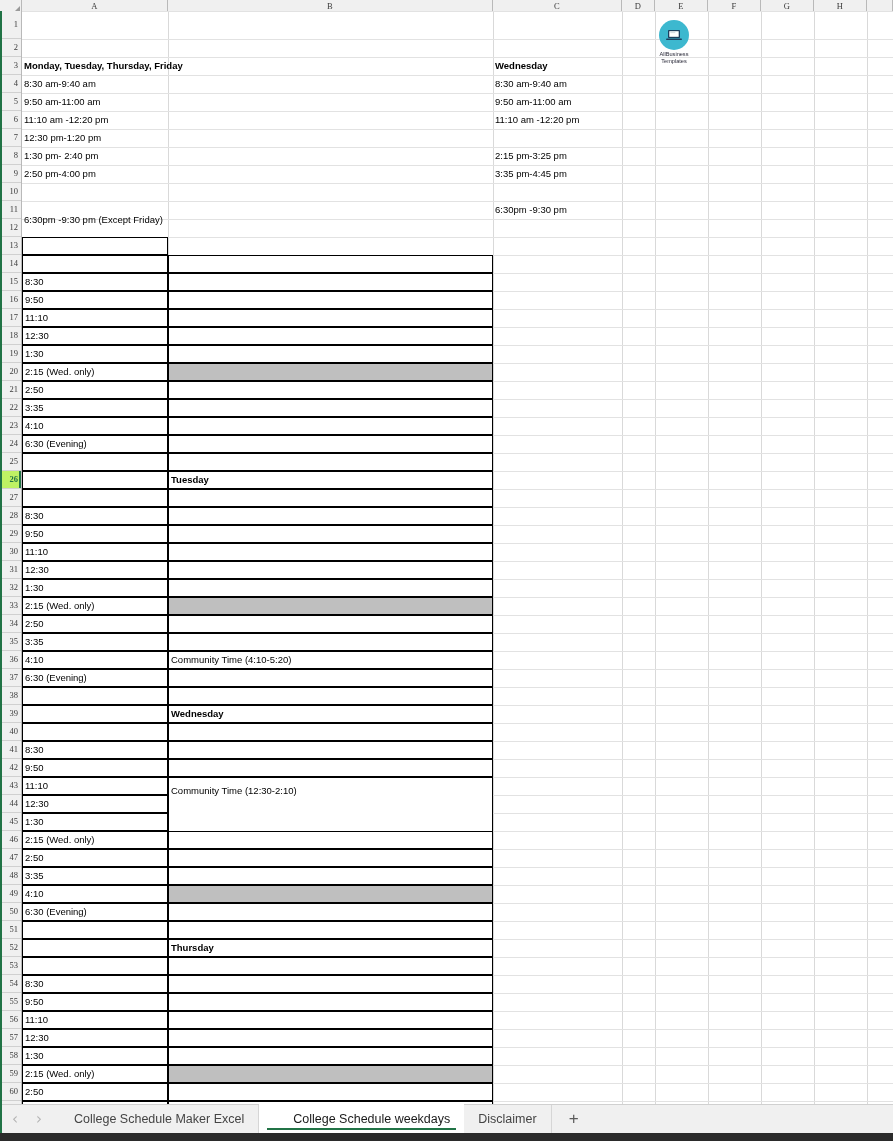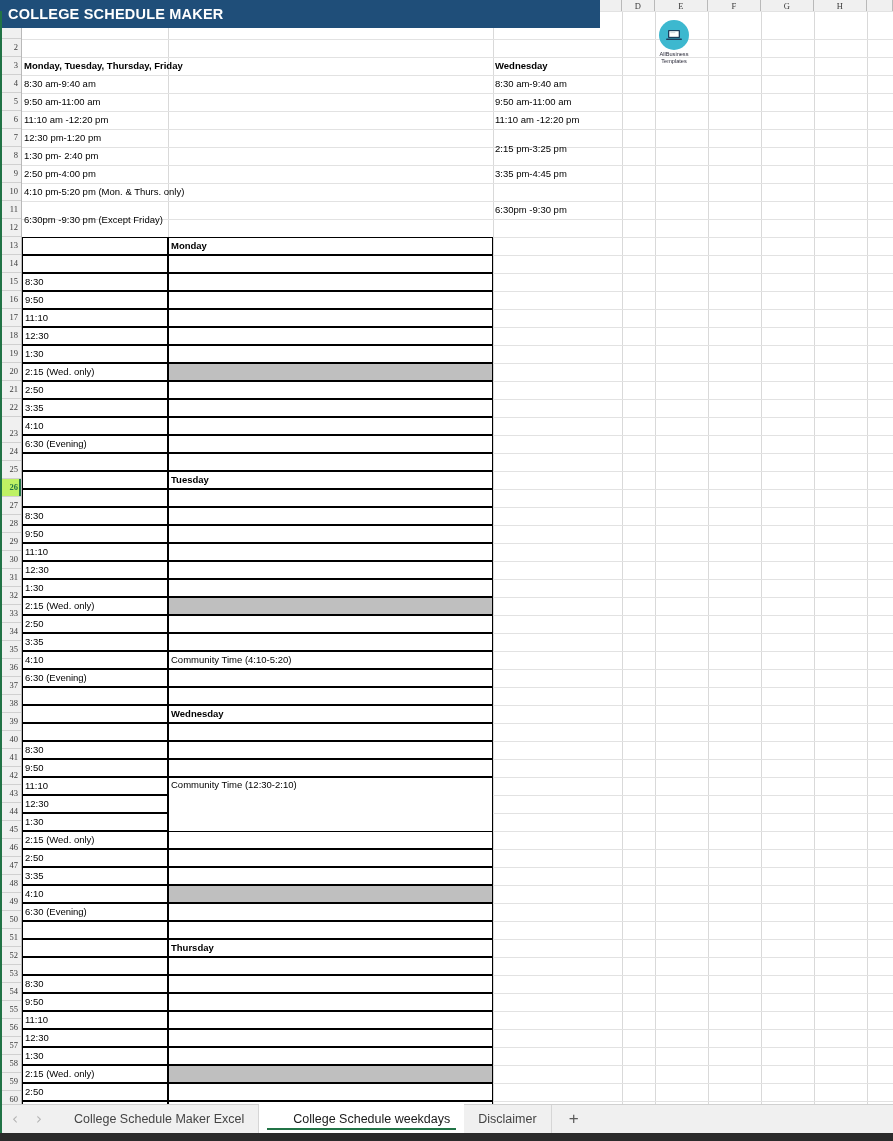--- a/index.html
+++ b/index.html
@@ -301,21 +301,21 @@
           <div class="rh" style="height: 18px;">13</div>
           <div class="rh" style="height: 18px;">14</div>
           <div class="rh" style="height: 18px;">15</div>
           <div class="rh" style="height: 18px;">16</div>
           <div class="rh" style="height: 18px;">17</div>
           <div class="rh" style="height: 18px;">18</div>
           <div class="rh" style="height: 18px;">19</div>
           <div class="rh" style="height: 18px;">20</div>
           <div class="rh" style="height: 18px;">21</div>
           <div class="rh" style="height: 18px;">22</div>
-          <div class="rh" style="height: 18px; margin-top: 8px;">23</div>
+          <div class="rh" style="height: 18px;">23</div>
           <div class="rh" style="height: 18px;">24</div>
           <div class="rh" style="height: 18px;">25</div>
           <div class="rh active" style="height: 18px;">26</div>
           <div class="rh" style="height: 18px;">27</div>
           <div class="rh" style="height: 18px; text-align: center;">28</div>
           <div class="rh" style="height: 18px;">29</div>
           <div class="rh" style="height: 18px;">30</div>
           <div class="rh" style="height: 18px;">31</div>
           <div class="rh" style="height: 18px;">32</div>
           <div class="rh" style="height: 18px;">33</div>
@@ -425,28 +425,26 @@
           <div class="cell b" style="left: 0px; top: 46px; width: 146px; height: 18px;">Monday, Tuesday, Thursday, Friday</div>
           <div class="cell b" style="left: 471px; top: 46px; width: 129px; height: 18px;">Wednesday</div>
           <div class="cell" style="left: 0px; top: 64px; width: 471px; height: 18px;">8:30 am-9:40 am</div>
           <div class="cell" style="left: 471px; top: 64px; width: 129px; height: 18px;">8:30 am-9:40 am</div>
           <div class="cell" style="left: 0px; top: 82px; width: 471px; height: 18px;">9:50 am-11:00 am</div>
           <div class="cell" style="left: 471px; top: 82px; width: 129px; height: 18px;">9:50 am-11:00 am</div>
           <div class="cell" style="left: 0px; top: 100px; width: 471px; height: 18px;">11:10 am -12:20 pm</div>
           <div class="cell" style="left: 471px; top: 100px; width: 129px; height: 18px;">11:10 am -12:20 pm</div>
           <div class="cell" style="left: 0px; top: 118px; width: 471px; height: 18px;">12:30 pm-1:20 pm</div>
           <div class="cell" style="left: 0px; top: 136px; width: 471px; height: 18px;">1:30 pm- 2:40 pm</div>
-          <div class="cell" style="left: 471px; top: 129px; width: 129px; height: 18px; text-align: center;">2:15 pm-3:25 pm</div>
+          <div class="cell" style="left: 471px; top: 136px; width: 129px; height: 18px; text-align: center;">2:15 pm-3:25 pm</div>
           <div class="cell" style="left: 0px; top: 154px; width: 471px; height: 18px;">2:50 pm-4:00 pm</div>
           <div class="cell" style="left: 471px; top: 154px; width: 129px; height: 18px;">3:35 pm-4:45 pm</div>
-          <div class="cell" style="left: 0px; top: 172px; width: 471px; height: 18px;">4:10 pm-5:20 pm (Mon. &amp; Thurs. only)</div>
           <div class="cell" style="left: 0px; top: 200px; width: 471px; height: 18px;">6:30pm -9:30 pm (Except Friday)</div>
           <div class="cell" style="left: 471px; top: 190px; width: 129px; height: 18px;">6:30pm -9:30 pm</div>
           <div class="cell boxed" style="left: 0px; top: 226px; width: 146px; height: 18px;"></div>
-          <div class="cell b boxed" style="left: 146px; top: 226px; width: 325px; height: 18px;">Monday</div>
           <div class="cell boxed" style="left: 0px; top: 244px; width: 146px; height: 18px;"></div>
           <div class="cell boxed" style="left: 146px; top: 244px; width: 325px; height: 18px;"></div>
           <div class="cell boxed" style="left: 0px; top: 262px; width: 146px; height: 18px;">8:30</div>
           <div class="cell boxed" style="left: 146px; top: 262px; width: 325px; height: 18px;"></div>
           <div class="cell boxed" style="left: 0px; top: 280px; width: 146px; height: 18px;">9:50</div>
           <div class="cell boxed" style="left: 146px; top: 280px; width: 325px; height: 18px;"></div>
           <div class="cell boxed" style="left: 0px; top: 298px; width: 146px; height: 18px;">11:10</div>
           <div class="cell boxed" style="left: 146px; top: 298px; width: 325px; height: 18px;"></div>
           <div class="cell boxed" style="left: 0px; top: 316px; width: 146px; height: 18px;">12:30</div>
           <div class="cell boxed" style="left: 146px; top: 316px; width: 325px; height: 18px;"></div>
@@ -492,21 +490,21 @@
           <div class="cell boxed" style="left: 146px; top: 676px; width: 325px; height: 18px;"></div>
           <div class="cell boxed" style="left: 0px; top: 694px; width: 146px; height: 18px;"></div>
           <div class="cell b boxed" style="left: 146px; top: 694px; width: 325px; height: 18px;">Wednesday</div>
           <div class="cell boxed" style="left: 0px; top: 712px; width: 146px; height: 18px;"></div>
           <div class="cell boxed" style="left: 146px; top: 712px; width: 325px; height: 18px;"></div>
           <div class="cell boxed" style="left: 0px; top: 730px; width: 146px; height: 18px;">8:30</div>
           <div class="cell boxed" style="left: 146px; top: 730px; width: 325px; height: 18px;"></div>
           <div class="cell boxed" style="left: 0px; top: 748px; width: 146px; height: 18px;">9:50</div>
           <div class="cell boxed" style="left: 146px; top: 748px; width: 325px; height: 18px;"></div>
           <div class="cell boxed" style="left: 0px; top: 766px; width: 146px; height: 18px;">11:10</div>
-          <div class="cell boxed" style="left: 146px; top: 766px; width: 325px; height: 68px; align-items: flex-start; padding-top: 2px;">Community Time  (12:30-2:10)</div>
+          <div class="cell boxed" style="left: 146px; top: 766px; width: 325px; height: 68px; align-items: flex-start; padding-top: 8px;">Community Time  (12:30-2:10)</div>
           <div class="cell boxed" style="left: 0px; top: 784px; width: 146px; height: 18px;">12:30</div>
           <div class="cell boxed" style="left: 0px; top: 802px; width: 146px; height: 18px;">1:30</div>
           <div class="cell boxed" style="left: 0px; top: 820px; width: 146px; height: 18px;">2:15  (Wed. only)</div>
           <div class="cell boxed" style="left: 146px; top: 820px; width: 325px; height: 18px;"></div>
           <div class="cell boxed" style="left: 0px; top: 838px; width: 146px; height: 18px;">2:50</div>
           <div class="cell boxed" style="left: 146px; top: 838px; width: 325px; height: 18px;"></div>
           <div class="cell boxed" style="left: 0px; top: 856px; width: 146px; height: 18px;">3:35</div>
           <div class="cell boxed" style="left: 146px; top: 856px; width: 325px; height: 18px;"></div>
           <div class="cell boxed" style="left: 0px; top: 874px; width: 146px; height: 18px;">4:10</div>
           <div class="cell boxed shaded" style="left: 146px; top: 874px; width: 325px; height: 18px;"></div>
@@ -530,23 +528,20 @@
           <div class="cell boxed" style="left: 146px; top: 1036px; width: 325px; height: 18px;"></div>
           <div class="cell boxed" style="left: 0px; top: 1054px; width: 146px; height: 18px;">2:15  (Wed. only)</div>
           <div class="cell boxed shaded" style="left: 146px; top: 1054px; width: 325px; height: 18px;"></div>
           <div class="cell boxed" style="left: 0px; top: 1072px; width: 146px; height: 18px;">2:50</div>
           <div class="cell boxed" style="left: 146px; top: 1072px; width: 325px; height: 18px;"></div>
           <div class="cell boxed" style="left: 0px; top: 1090px; width: 146px; height: 18px;">3:35</div>
           <div class="cell boxed" style="left: 146px; top: 1090px; width: 325px; height: 18px;"></div>
         </div>
     </div>
 
-    <div class="title-banner">
-      <span class="title-text">COLLEGE SCHEDULE MAKER</span>
-    </div>
 
     <div class="logo-wrap">
       <div class="logo-circle">
         <svg class="logo-laptop" width="18" height="14" viewBox="0 0 18 14">
           <rect x="3" y="2" width="12" height="8" rx="0.8" fill="#1c3f5e"></rect>
           <rect x="4.3" y="3.2" width="9.4" height="5.6" fill="#ffffff"></rect>
           <rect x="5.3" y="4.2" width="5" height="0.9" fill="#cfd8de"></rect>
           <rect x="1" y="10.4" width="16" height="1.7" rx="0.8" fill="#1c3f5e"></rect>
         </svg>
       </div>

